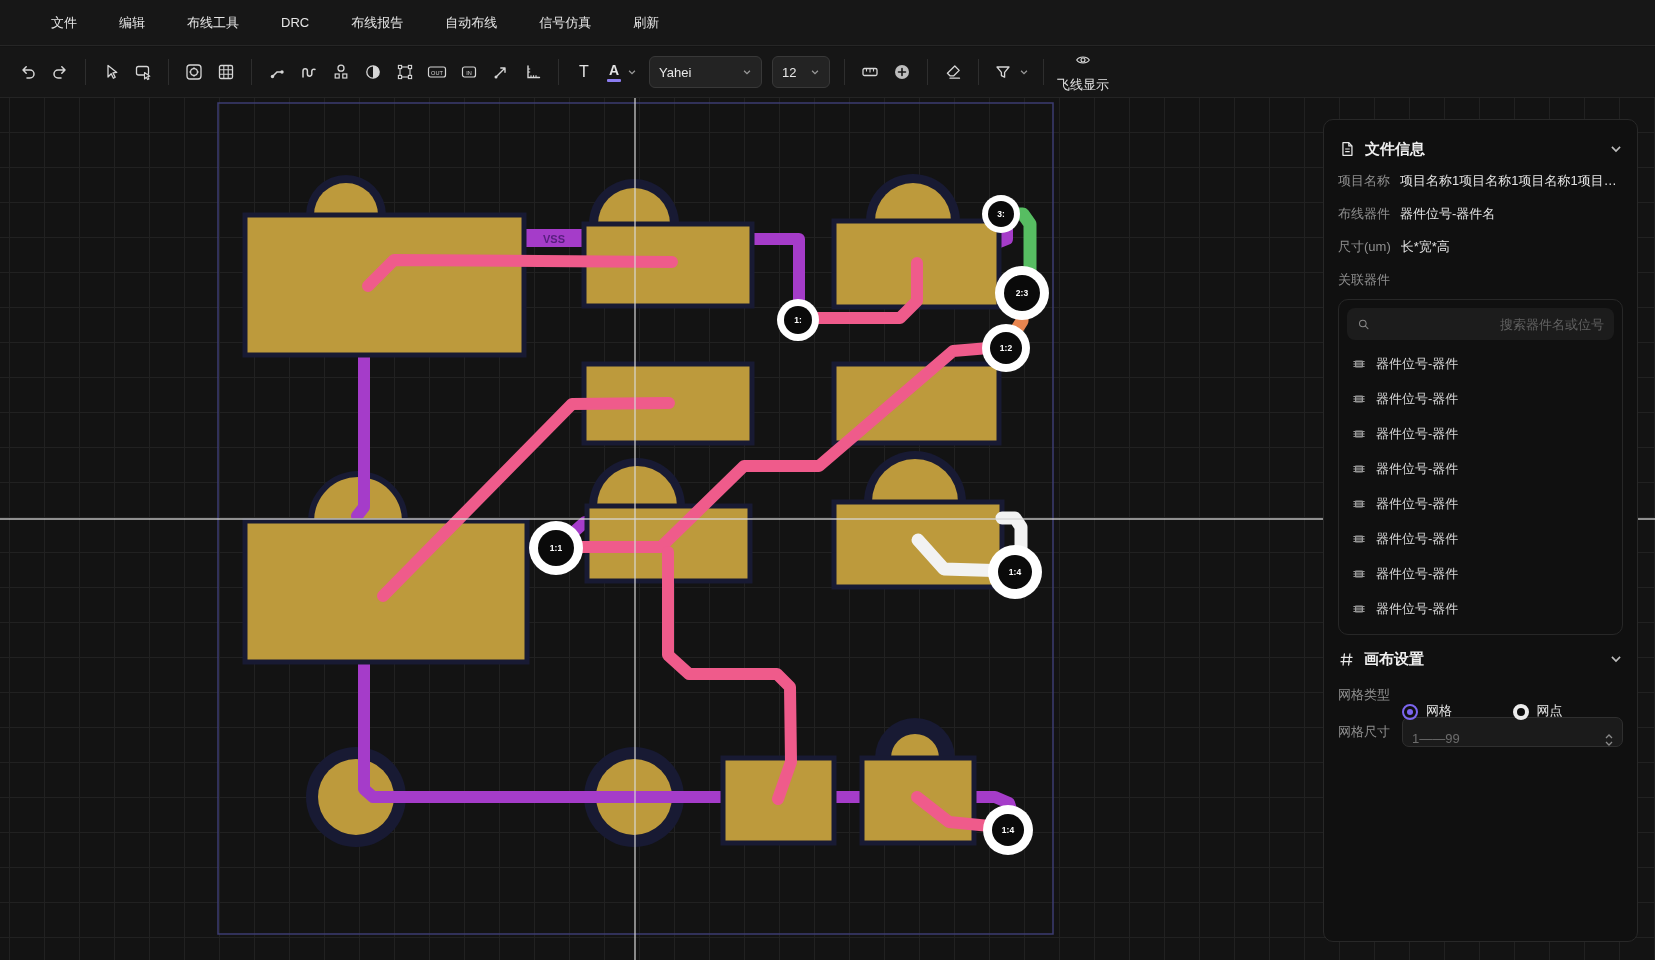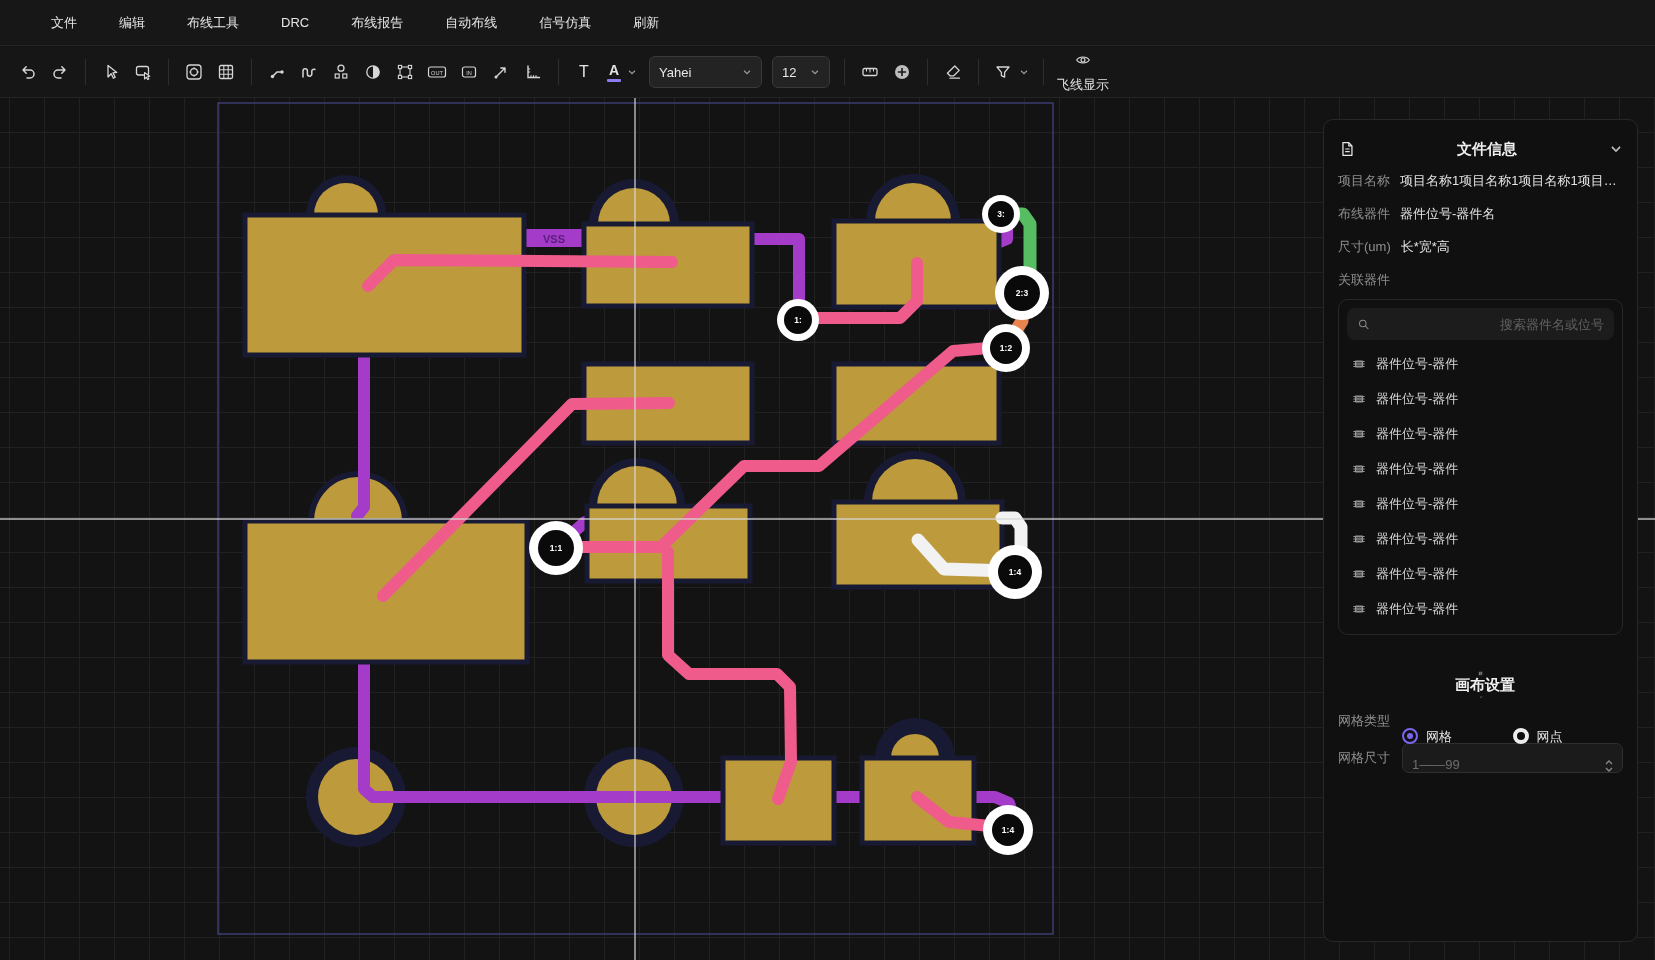--- a/index.html
+++ b/index.html
@@ -23,45 +23,45 @@
   .flywire { display:flex; align-items:center; gap:7px; color:#e2e2e2; font-size:13px;
     margin-left:4px; cursor:pointer;flex-direction:column; }
   .canvas { position:absolute; left:0; top:98px; width:1655px; height:862px; background:#131313;
     background-image:linear-gradient(to right,#212121 1px,transparent 1px),
       linear-gradient(to bottom,#212121 1px,transparent 1px);
     background-size:35px 35px; background-position:9px 34px; z-index:1; }
   #board-svg { position:absolute; left:0; top:0; z-index:2; pointer-events:none; }
   
   .panel { position:absolute; left:1323px; top:119px; width:315px; height:823px; background:#101010;
     border:1px solid #282828; border-radius:10px; z-index:4; padding:15px 14px; color:#ddd; }
-  .p-header { display:flex; align-items:center; height:28px;text-align:center; }
+  .p-header { display:flex; align-items:center; height:28px; }
   .p-header .ttl { font-size:15px; font-weight:bold; color:#f0f0f0; margin-left:9px; flex:1; }
   .info-row { display:flex; align-items:center; height:31px; margin-top:2px; font-size:13px; }
   .info-label { color:#8f8f8f; margin-right:10px; white-space:nowrap; }
   .info-value { color:#e3e3e3; flex:1; overflow:hidden; text-overflow:ellipsis; white-space:nowrap; }
   .listbox { border:1px solid #272727; border-radius:10px; margin-top:4px; padding:8px; }
   .searchbox { height:32px; background:#1c1c1c; border-radius:8px; display:flex; align-items:center;
     padding:0 10px; gap:8px; }
   .searchbox input { background:transparent; border:none; outline:none; color:#ddd; font-size:13px;
     width:100%; font-family:inherit;text-align:right; }
   .searchbox input::placeholder { color:#616161; }
   .complist { margin-top:6px; }
   .comp-item { display:flex; align-items:center; height:35px; gap:9px; font-size:13px;
     color:#d8d8d8; padding:0 4px; border-radius:6px; cursor:pointer; }
-  .sec2 { margin-top:36px;flex-direction:column; }
+  .sec2 { margin-top:10px; }
   .set-row { display:flex; align-items:center; height:30px; margin-top:7px; font-size:13px; }
   .set-label { color:#8f8f8f; width:64px; flex:0 0 auto; }
   .radio { width:16px; height:16px; border-radius:50%; flex:0 0 auto; position:relative; cursor:pointer; }
   .radio.sel { border:2px solid #7c66f0; }
   .radio.sel::after { content:""; position:absolute; left:3px; top:3px; width:6px; height:6px;
     border-radius:50%; background:#7c66f0; }
   .radio.unsel { border:4px solid #ececec; background:#0d0d0d; }
   .radio-lbl { margin:0 0 0 8px; color:#e3e3e3; }
   .radio-group { display:flex; align-items:center; flex:1; }
-  .radio-opt { display:flex; align-items:flex-start; flex:1; cursor:pointer;margin-top:32px; }
+  .radio-opt { display:flex; align-items:flex-end; flex:1; cursor:pointer;margin-top:32px; }
   .p-input { flex:1; height:30px; background:#1b1b1b; border:1px solid #2f2f2f; border-radius:7px;
     display:flex; align-items:flex-end; padding:0 9px; }
   .p-input input { background:transparent; border:none; outline:none; color:#e3e3e3; font-size:13px;
     width:100%; font-family:inherit; }
   .p-input input::placeholder { color:#6d6d6d; }
   .stepper { display:flex; flex-direction:column; gap:2px; margin-left:4px; cursor:pointer; }
   svg.ic { display:block; }
 </style>
 </head>
 <body>

